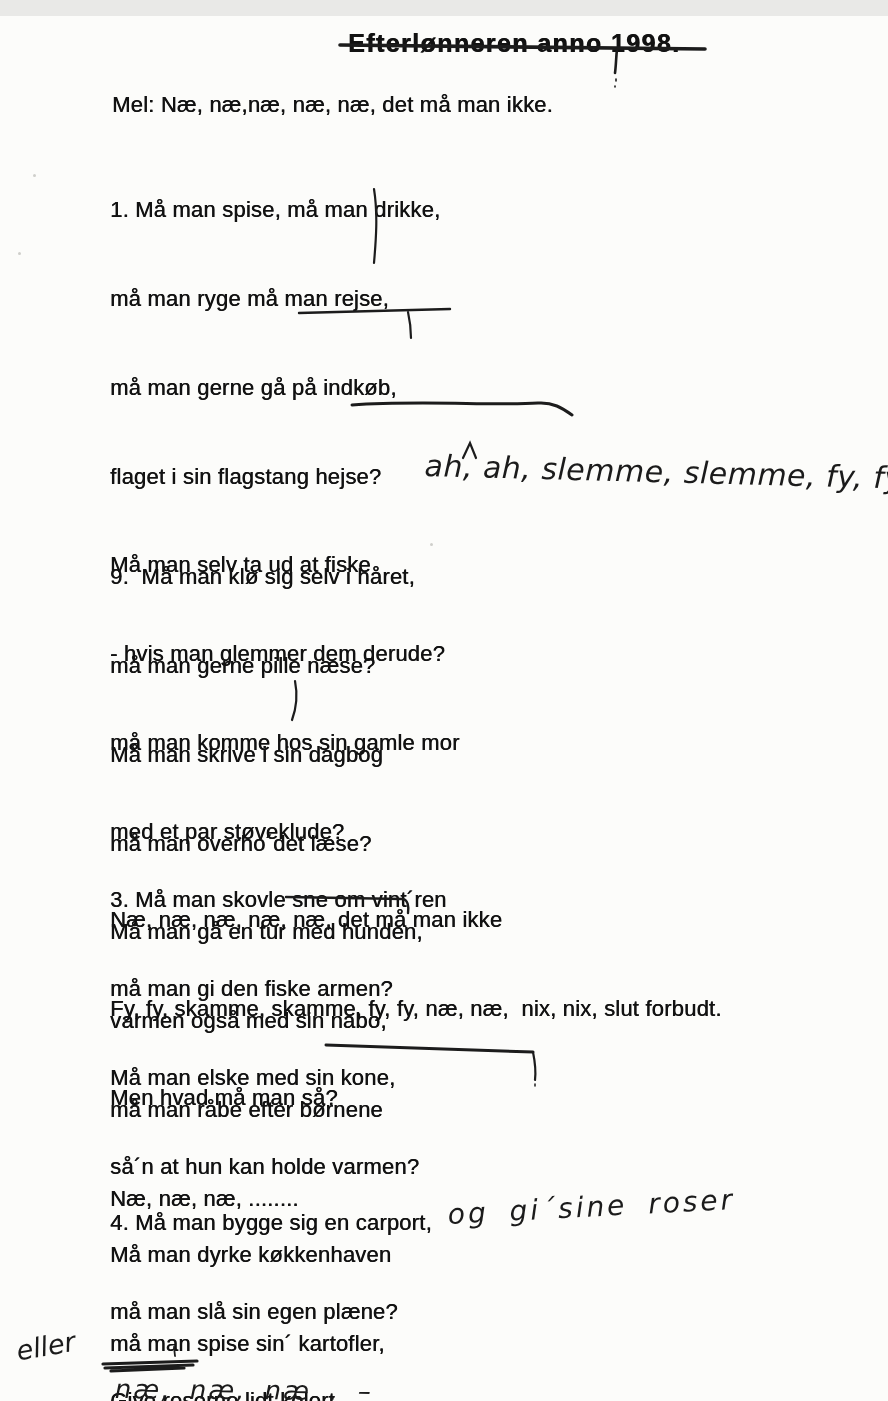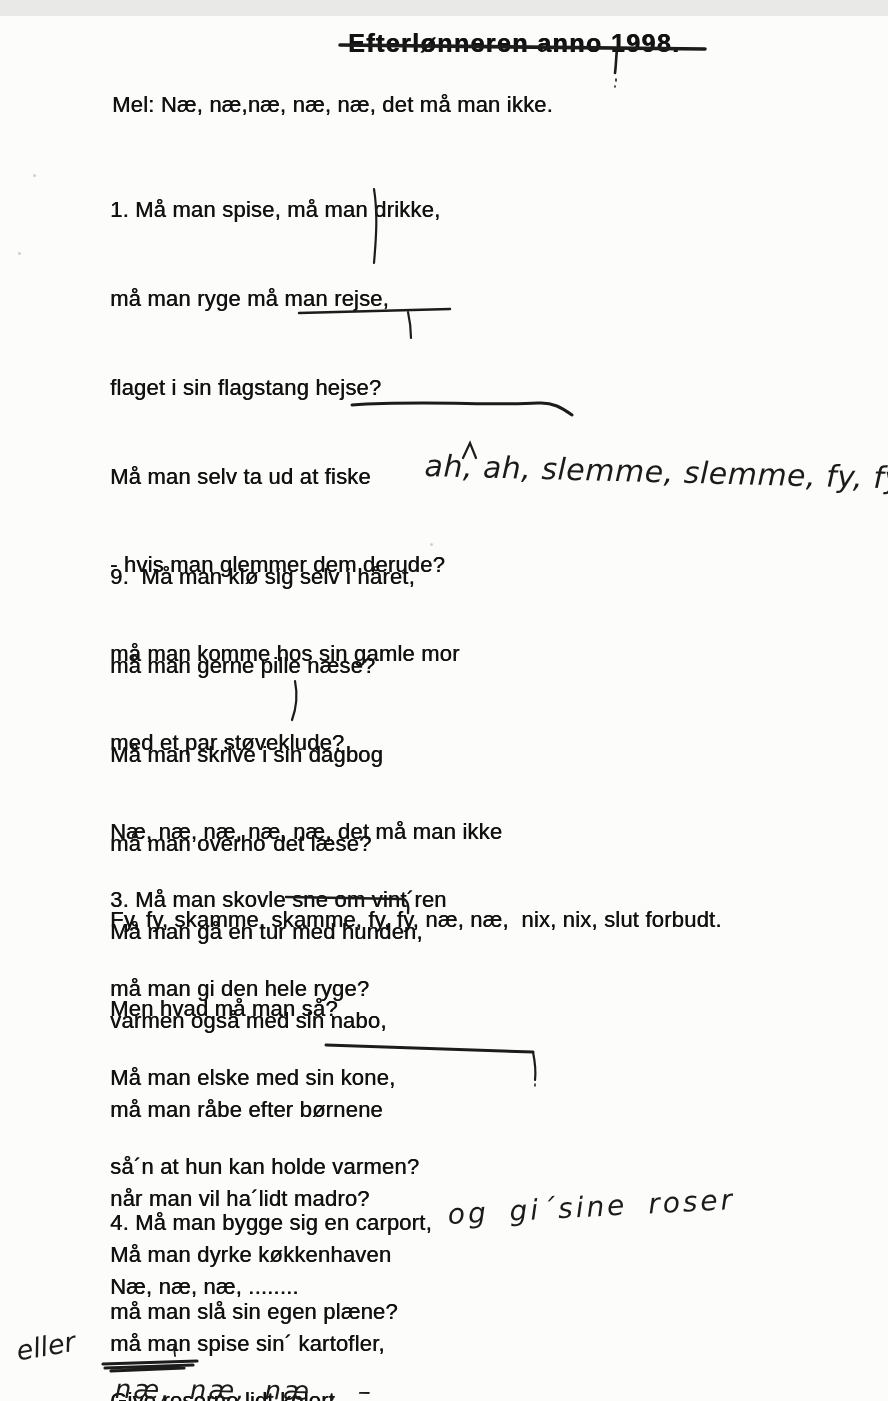--- a/index.html
+++ b/index.html
@@ -74,45 +74,45 @@
 
 <div class="page">
 
   <div class="print title" style="left:348px;top:13px;">Efterlønneren anno 1998.</div>
 
   <div class="print" style="left:112px;top:74px;">Mel: Næ, næ,næ, næ, næ, det må man ikke.</div>
 
   <div class="print" style="left:110px;top:120px;">
     <div>1. Må man spise, må man drikke,</div>
     <div>må man ryge må man rejse,</div>
+    <div>må man gerne gå på indkøb,</div>
     <div>flaget i sin flagstang hejse?</div>
     <div>Må man selv ta ud at fiske</div>
     <div>- hvis man glemmer dem derude?</div>
     <div>må man komme hos sin gamle mor</div>
     <div>med et par støveklude?</div>
     <div>Næ, næ, næ, næ, næ, det må man ikke</div>
     <div>Fy, fy, skamme, skamme, fy, fy, næ, næ,  nix, nix, slut forbudt.</div>
     <div>Men hvad må man så?</div>
   </div>
 
   <div class="print" style="left:110px;top:487px;">
     <div>9.  Må man klø sig selv i håret,</div>
     <div>må man gerne pille næse?</div>
     <div>Må man skrive i sin dagbog</div>
     <div>må man overho´det læse?</div>
     <div>Må man gå en tur med hunden,</div>
     <div>varmen også med sin nabo,</div>
     <div>må man råbe efter børnene</div>
-    <div>når man vil ha´lidt madro?</div>
     <div>Næ, næ, næ, ........</div>
   </div>
 
   <div class="print" style="left:110px;top:810px;">
     <div>3. Må man skovle sne om vint´ren</div>
-    <div>må man gi den hele ryge?</div>
+    <div>må man gi den fiske armen?</div>
     <div>Må man elske med sin kone,</div>
     <div>så´n at hun kan holde varmen?</div>
     <div>Må man dyrke køkkenhaven</div>
     <div>må man spise sin´ kartofler,</div>
     
     
     
   </div>
 
   <div class="print" style="left:110px;top:1133px;">

